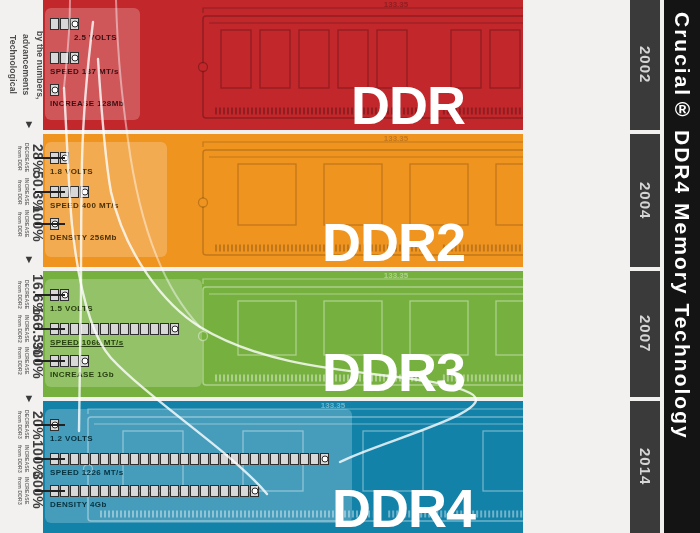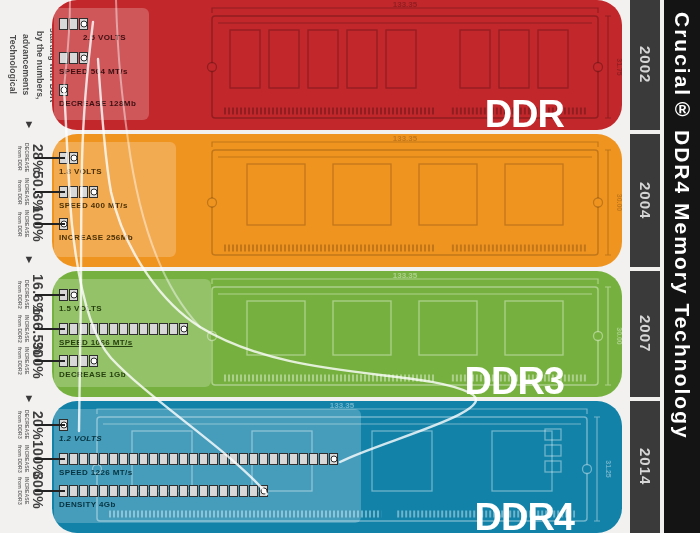--- a/index.html
+++ b/index.html
@@ -22,21 +22,21 @@
     font-size:11px; color:#3a3a3a;
   }
   .stat{
     position:absolute; left:2px; width:44px; height:46px;
     writing-mode:vertical-rl; text-align:center; overflow:visible;
   }
   .stat-num{display:block; font-size:14px; font-weight:700; color:#3f3f3f; letter-spacing:.3px;}
   .stat-cap{display:block; font-size:5px; font-weight:700; color:#6e6e6e; line-height:1.5; letter-spacing:.2px;}
   .connector{position:absolute; left:35px; width:30px; height:2px; background:#222; z-index:4;}
   
-  .band{position:absolute; left:52px; width:570px; overflow:hidden;border-radius:25px;}
+  .band{position:absolute; left:43px; width:480px; overflow:hidden;}
   .module-svg{position:absolute; inset:0; pointer-events:none;}
   .spec-panel{
     position:absolute; left:2px; border-radius:6px;
     background:rgba(255,255,255,0.22); z-index:1;
   }
   .chips{position:absolute; left:7px; height:13px; white-space:nowrap; z-index:2;}
   .chip{
     display:inline-block; width:9px; height:12px; margin-right:1px;
     box-sizing:border-box; border:1.5px solid #2f2f2f; background:#d8d8d8;
     position:relative; vertical-align:top;
@@ -46,21 +46,21 @@
     transform:translate(-50%,-50%);
     width:5px; height:5px; background:#fff;
     border:1.5px solid #2e2e2e; border-radius:50%;
   }
   .spec-label{
     position:absolute; left:7px; z-index:2;
     font-size:8px; font-weight:700; letter-spacing:.4px; white-space:nowrap;
   }
   .big-label{
     position:absolute; bottom:-6px; z-index:2;
-    font-size:38px; font-weight:800; letter-spacing:-1px; color:#ffffff;
+    font-size:54px; font-weight:800; letter-spacing:-1px; color:#ffffff;
   }
   
   .year-box{
     position:absolute; left:630px; width:30px; background:#3a3a3a;
     display:flex; align-items:center; justify-content:center;
   }
   .year-box span{
     writing-mode:vertical-rl; font-size:15px; font-weight:700;
     color:#d6d6d6; letter-spacing:1px;
   }
@@ -111,23 +111,23 @@
       <line x1="172" y1="111" x2="383.88" y2="111"></line>
       <line x1="399.88" y1="111" x2="534" y2="111"></line>
     </g>
     <path d="M553,16 h6 M556,16 V118 M553,118 h6" stroke="rgba(0,0,0,0.25)" stroke-width="1.2" fill="none"></path>
     <text transform="translate(565,67) rotate(90)" text-anchor="middle" font-size="7" font-weight="bold" fill="rgba(0,0,0,0.25)">31.75</text>
   </svg>
         <div class="spec-panel" style="top: 8px; height: 112px; width: 95px;"></div>
         <div class="chips" style="top: 18px;"><span class="chip"></span><span class="chip"></span><span class="chip has-dot"></span></div>
         <div class="spec-label" style="top: 33px; color: rgb(60, 16, 18); padding-left: 24px;">2.5 VOLTS</div>
         <div class="chips" style="top: 52px;"><span class="chip"></span><span class="chip"></span><span class="chip has-dot"></span></div>
-        <div class="spec-label" style="top: 67px; color: rgb(60, 16, 18);">SPEED 504 MT/s</div>
+        <div class="spec-label" style="top: 67px; color: rgb(60, 16, 18);">SPEED 187 MT/s</div>
         <div class="chips" style="top: 84px;"><span class="chip has-dot"></span></div>
-        <div class="spec-label" style="top: 99px; color: rgb(60, 16, 18);">DECREASE 128Mb</div>
+        <div class="spec-label" style="top: 99px; color: rgb(60, 16, 18);">INCREASE 128Mb</div>
         <div class="big-label" style="right: 58px;">DDR</div>
       </div>
       <div class="year-box" style="top: 0px; height: 130px; background: rgb(58, 58, 58);">
         <span>2002</span>
       </div>
       <div class="band" style="top: 134px; height: 133px; background: rgb(240, 148, 32);">
         <svg class="module-svg" width="570" height="133" viewBox="0 0 570 133">
     <path d="M160,13 v-5 h386 v5" fill="none" stroke="rgba(0,0,0,0.20)" stroke-width="1.2"></path>
     <text x="353" y="6.8" text-anchor="middle" font-size="8" font-weight="bold" fill="rgba(0,0,0,0.20)">133.35</text>
     <rect x="160" y="16" width="386" height="105" rx="3" fill="none" stroke="rgba(0,0,0,0.20)" stroke-width="1.5"></rect>
@@ -144,21 +144,22 @@
     </g>
     <path d="M553,16 h6 M556,16 V121 M553,121 h6" stroke="rgba(0,0,0,0.20)" stroke-width="1.2" fill="none"></path>
     <text transform="translate(565,68.5) rotate(90)" text-anchor="middle" font-size="7" font-weight="bold" fill="rgba(0,0,0,0.20)">30.00</text>
   </svg>
         <div class="spec-panel" style="top: 8px; height: 115px; width: 122px;"></div>
         <div class="chips" style="top: 18px;"><span class="chip"></span><span class="chip has-dot"></span></div>
         <div class="spec-label" style="top: 33px; color: rgb(74, 49, 6);">1.8 VOLTS</div>
         <div class="chips" style="top: 52px;"><span class="chip"></span><span class="chip"></span><span class="chip"></span><span class="chip has-dot"></span></div>
         <div class="spec-label" style="top: 67px; color: rgb(74, 49, 6);">SPEED 400 MT/s</div>
         <div class="chips" style="top: 84px;"><span class="chip has-dot"></span></div>
-        <div class="spec-label" style="top: 99px; color: rgb(74, 49, 6);">INCREASE 256Mb</div>
+        <div class="spec-label" style="top: 99px; color: rgb(74, 49, 6);">DENSITY 256Mb</div>
+        <div class="big-label" style="right: 58px;">DDR2</div>
       </div>
       <div class="year-box" style="top: 134px; height: 133px; background: rgb(58, 58, 58);">
         <span>2004</span>
       </div>
       <div class="stat" style="top: 135px;">
         <span class="stat-num">28%</span>
         <span class="stat-cap">DECREASE</span>
         <span class="stat-cap">from DDR</span>
       </div>
       <div class="connector" style="top: 157px;"></div>
@@ -192,21 +193,21 @@
     </g>
     <path d="M553,16 h6 M556,16 V114 M553,114 h6" stroke="rgba(255,255,255,0.40)" stroke-width="1.2" fill="none"></path>
     <text transform="translate(565,65) rotate(90)" text-anchor="middle" font-size="7" font-weight="bold" fill="rgba(255,255,255,0.40)">30.00</text>
   </svg>
         <div class="spec-panel" style="top: 8px; height: 108px; width: 157px;"></div>
         <div class="chips" style="top: 18px;"><span class="chip"></span><span class="chip has-dot"></span></div>
         <div class="spec-label" style="top: 33px; color: rgb(39, 64, 15);">1.5 VOLTS</div>
         <div class="chips" style="top: 52px;"><span class="chip"></span><span class="chip"></span><span class="chip"></span><span class="chip"></span><span class="chip"></span><span class="chip"></span><span class="chip"></span><span class="chip"></span><span class="chip"></span><span class="chip"></span><span class="chip"></span><span class="chip"></span><span class="chip has-dot"></span></div>
         <div class="spec-label" style="top: 67px; color: rgb(39, 64, 15); text-decoration: underline;">SPEED 1066 MT/s</div>
         <div class="chips" style="top: 84px;"><span class="chip"></span><span class="chip"></span><span class="chip"></span><span class="chip has-dot"></span></div>
-        <div class="spec-label" style="top: 99px; color: rgb(39, 64, 15);">DECREASE 1Gb</div>
+        <div class="spec-label" style="top: 99px; color: rgb(39, 64, 15);">INCREASE 1Gb</div>
         <div class="big-label" style="right: 58px;">DDR3</div>
       </div>
       <div class="year-box" style="top: 271px; height: 126px; background: rgb(58, 58, 58);">
         <span>2007</span>
       </div>
       <div class="stat" style="top: 272px;">
         <span class="stat-num">16.6%</span>
         <span class="stat-cap">DECREASE</span>
         <span class="stat-cap">from DDR2</span>
       </div>
@@ -240,21 +241,21 @@
     <circle cx="535" cy="68" r="4.5" fill="#1282a8" stroke="rgba(255,255,255,0.40)" stroke-width="1.3"></circle>
     <g stroke="rgba(255,255,255,0.40)" stroke-width="7" stroke-dasharray="2 2">
       <line x1="57" y1="113" x2="329.2" y2="113"></line>
       <line x1="345.2" y1="113" x2="523" y2="113"></line>
     </g>
     <path d="M542,16 h6 M545,16 V120 M542,120 h6" stroke="rgba(255,255,255,0.40)" stroke-width="1.2" fill="none"></path>
     <text transform="translate(554,68) rotate(90)" text-anchor="middle" font-size="7" font-weight="bold" fill="rgba(255,255,255,0.40)">31.25</text>
   </svg>
         <div class="spec-panel" style="top: 8px; height: 114px; width: 307px;"></div>
         <div class="chips" style="top: 18px;"><span class="chip has-dot"></span></div>
-        <div class="spec-label" style="top: 33px; color: rgb(6, 50, 63); font-style: italic;">1.2 VOLTS</div>
+        <div class="spec-label" style="top: 33px; color: rgb(6, 50, 63);">1.2 VOLTS</div>
         <div class="chips" style="top: 52px;"><span class="chip"></span><span class="chip"></span><span class="chip"></span><span class="chip"></span><span class="chip"></span><span class="chip"></span><span class="chip"></span><span class="chip"></span><span class="chip"></span><span class="chip"></span><span class="chip"></span><span class="chip"></span><span class="chip"></span><span class="chip"></span><span class="chip"></span><span class="chip"></span><span class="chip"></span><span class="chip"></span><span class="chip"></span><span class="chip"></span><span class="chip"></span><span class="chip"></span><span class="chip"></span><span class="chip"></span><span class="chip"></span><span class="chip"></span><span class="chip"></span><span class="chip has-dot"></span></div>
         <div class="spec-label" style="top: 67px; color: rgb(6, 50, 63);">SPEED 1226 MT/s</div>
         <div class="chips" style="top: 84px;"><span class="chip"></span><span class="chip"></span><span class="chip"></span><span class="chip"></span><span class="chip"></span><span class="chip"></span><span class="chip"></span><span class="chip"></span><span class="chip"></span><span class="chip"></span><span class="chip"></span><span class="chip"></span><span class="chip"></span><span class="chip"></span><span class="chip"></span><span class="chip"></span><span class="chip"></span><span class="chip"></span><span class="chip"></span><span class="chip"></span><span class="chip has-dot"></span></div>
         <div class="spec-label" style="top: 99px; color: rgb(6, 50, 63);">DENSITY 4Gb</div>
         <div class="big-label" style="right: 48px;">DDR4</div>
       </div>
       <div class="year-box" style="top: 401px; height: 132px; background: rgb(58, 58, 58);">
         <span>2014</span>
       </div>
       <div class="stat" style="top: 402px;">

